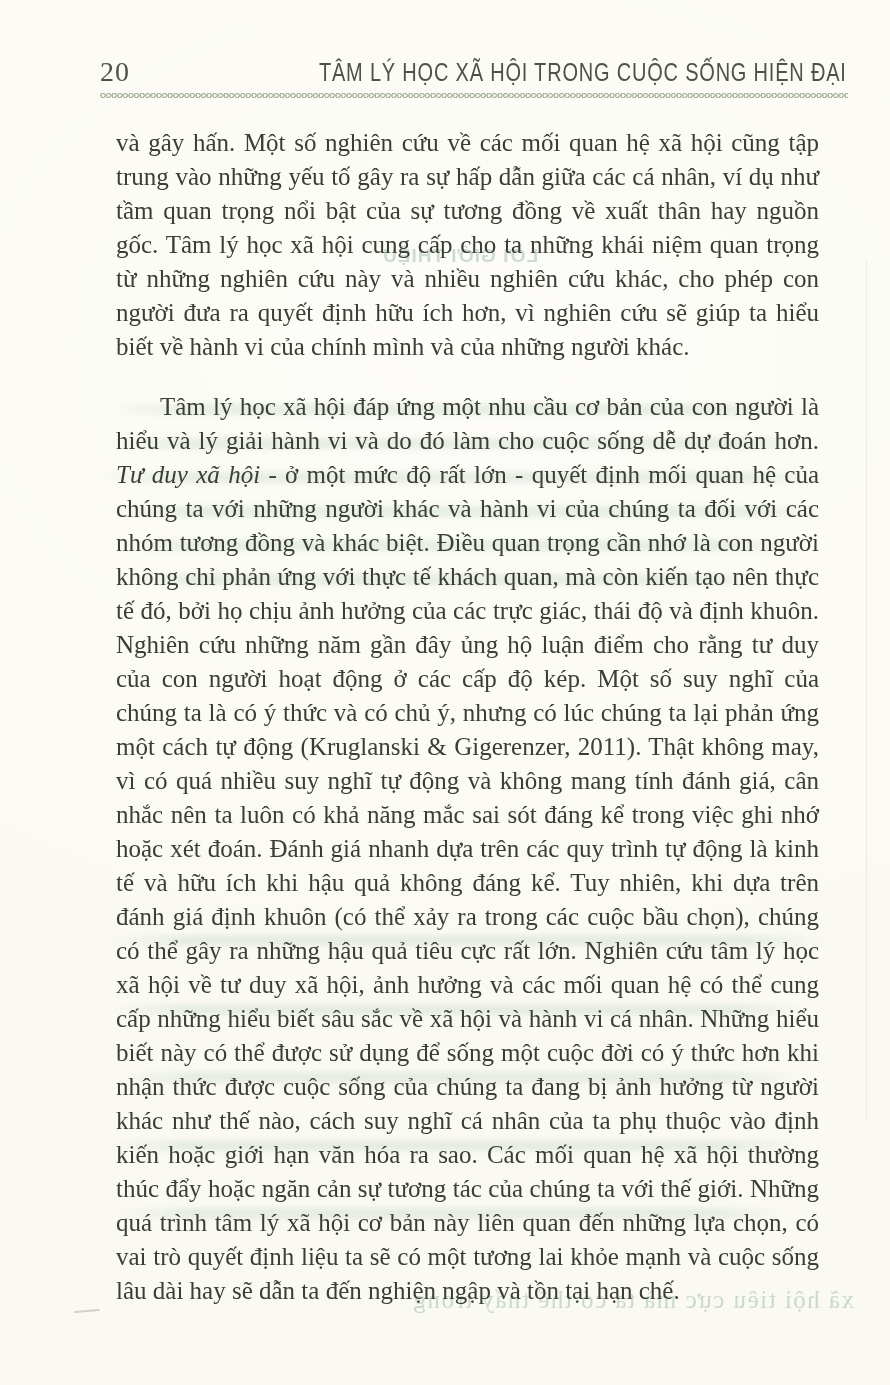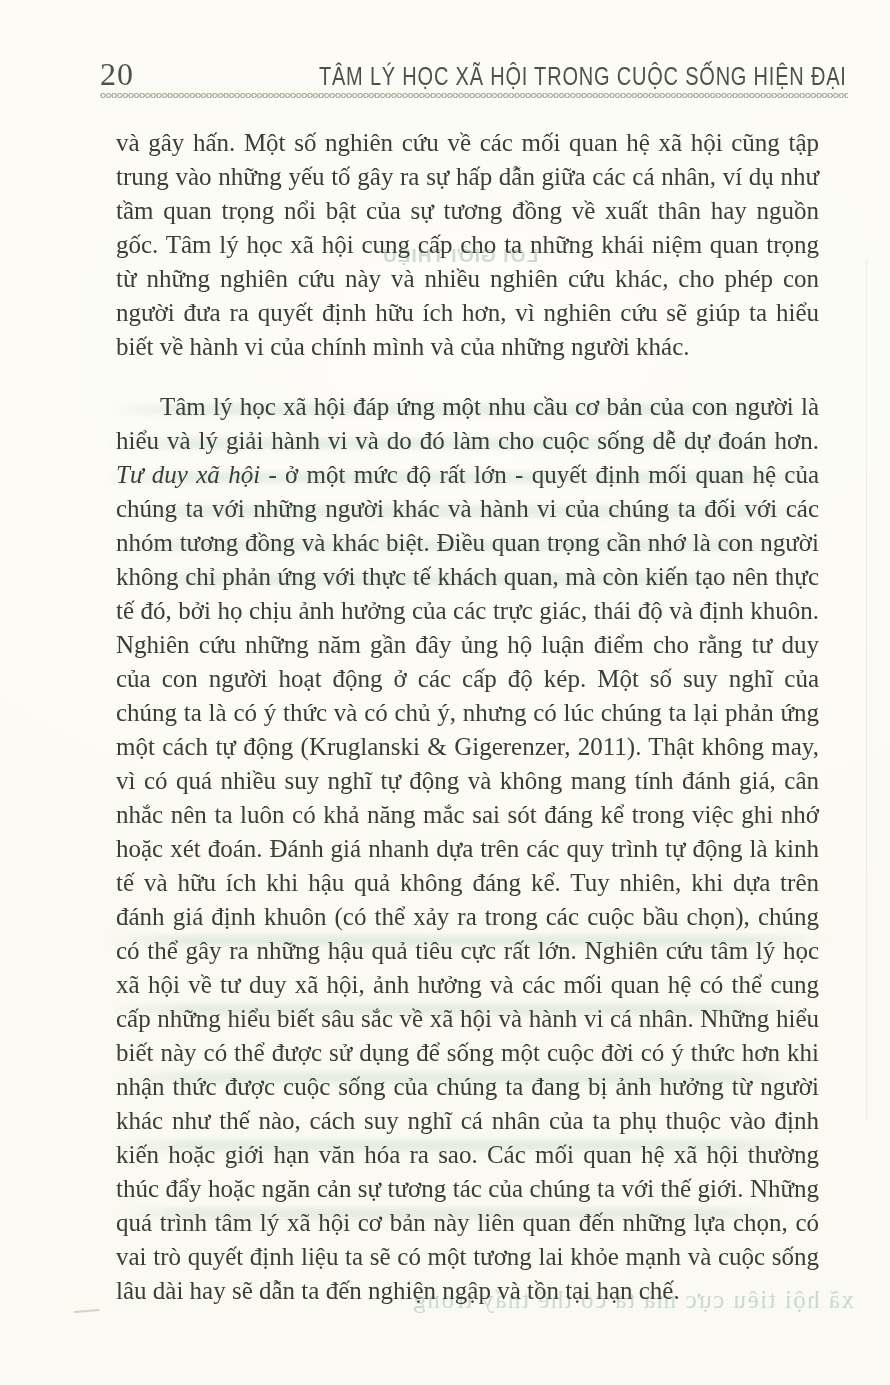--- a/index.html
+++ b/index.html
@@ -25,21 +25,21 @@
       var(--paper);
     color:var(--ink);
   }
   
   .running-header{
     position:absolute;left:100px;right:43px;top:56px;
     display:flex;justify-content:space-between;align-items:baseline;
   }
   .page-num{
     font-family:"Liberation Serif",serif;
-    font-size:32px;color:var(--header_ink);
+    font-size:28px;color:var(--header_ink);
     letter-spacing:1px;
   }
   .header-title{
     font-family:"Liberation Sans",sans-serif;
     font-size:25px;font-weight:400;color:var(--header_ink);
     letter-spacing:1px;white-space:nowrap;
     transform:scaleX(.8);transform-origin:right center;
   }
   
   .chain-rule{

